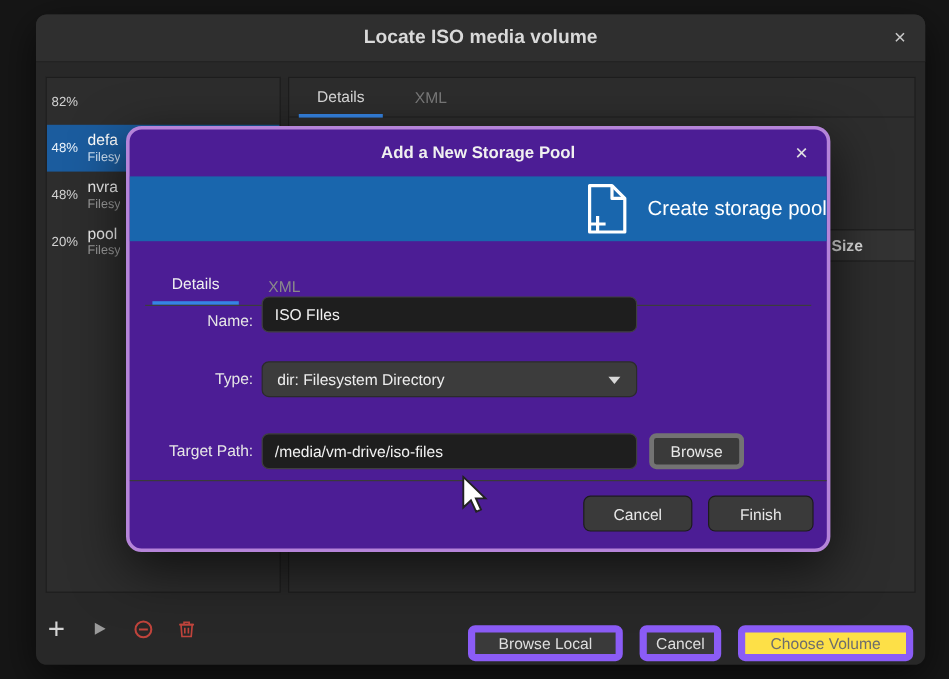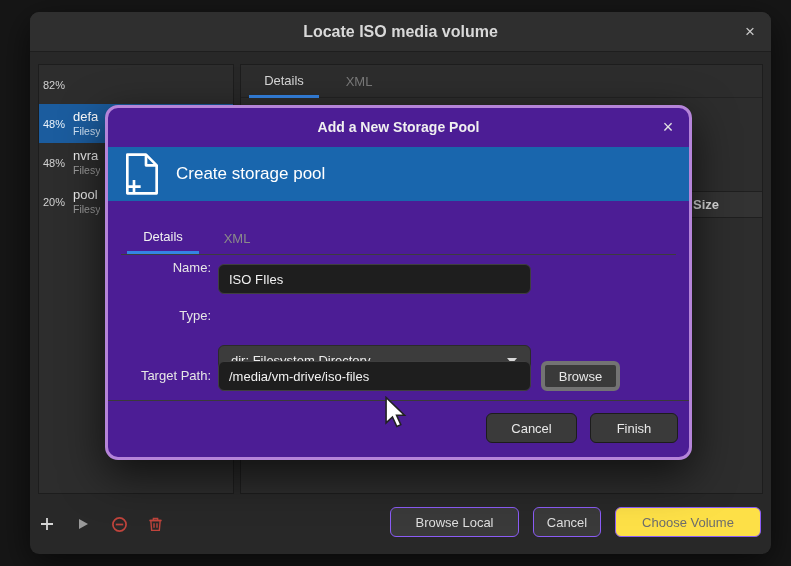--- a/index.html
+++ b/index.html
@@ -47,54 +47,54 @@
   .vol-header { position:absolute; left:0; top:126px; width:100%; height:27px;
                 background:#333333; border-top:1px solid #1f1f1f; border-bottom:1px solid #1f1f1f; }
   .vol-header .col { position:absolute; left:452px; top:5px; font-size:13px; font-weight:bold; color:#dcdcdc; }
 
   .tool-btn { position:absolute; top:497px; width:28px; height:30px; background:transparent;
               border:none; display:flex; align-items:center; justify-content:center; }
   .icon-plain { color:#d5d5d5; }
   .icon-dim   { color:#9a9a9a; }
   .icon-danger{ color:var(--danger_red,#c0443c); }
 
-  .btn { position:absolute; top:495px; height:30px; background:#3a3a3a;
-         border:1px solid #8b5cf6; border-radius:6px; color:#dedede; font-size:13px;
+  .btn { position:absolute; top:509px; height:30px; background:#3a3a3a;
+         border:6px solid #8b5cf6; border-radius:6px; color:#dedede; font-size:13px;
          display:flex; align-items:center; justify-content:center; }
   .btn.disabled { background:#fde047; color:#6d6d6d; }
 
   
   .dialog { left:105px; top:105px; width:587px; height:355px; background:#4c1d95;
             border:3px solid var(--dialog_border,#b584d9); border-radius:13px;
             box-shadow:0 14px 44px rgba(0,0,0,.65); overflow:hidden; }
   .dlg-titlebar { left:0; top:0; width:100%; height:38px; display:flex; align-items:center;
                   justify-content:center; }
   .dlg-title { font-weight:bold; font-size:14px; color:#f0f0f0; }
   .dlg-close { position:absolute; right:10px; top:8px; width:22px; height:22px;
                background:transparent; border:none; color:#e2e2e2; font-size:18px;
                line-height:22px; text-align:center; }
   .banner { left:0; top:39px; width:100%; height:54px; background:var(--banner_blue,#1966ad);
-            display:flex; align-items:center; }
+            display:flex; align-items:center;justify-content:flex-end; }
   .banner-icon { margin-left:14px; flex:none; }
   .banner-text { margin-left:14px; font-size:17px; color:#ffffff; }
 
   .dlg-tab { position:absolute; top:114px; height:32px; display:flex; align-items:center;
              justify-content:center; font-size:13px; }
   .dlg-tab.active { color:#f0f0f0; border-bottom:3px solid var(--accent,#3584e4); }
   .dlg-tab.inactive { color:#8a8a8a; }
   .dlg-tabline { position:absolute; left:13px; right:13px; top:146px; height:1px; background:#3d3d3d; }
 
   .form-label { position:absolute; height:30px; line-height:30px; font-size:13px;
                 color:#e6e6e6; text-align:right; }
   .text-input { position:absolute; left:110px; width:313px; height:30px; background:#1e1e1e;
                 border:1px solid #3f3f3f; border-radius:6px; color:#f2f2f2; font-size:13px;
                 padding:0 10px; outline:none; font-family:inherit; }
   .dropdown { position:absolute; left:110px; top:193px; width:313px; height:30px;
               background:#3c3c3c; border:1px solid #2b2b2b; border-radius:6px;
-              display:flex; align-items:center;margin-top:44px; }
+              display:flex; align-items:center; }
   .dropdown-text { margin-left:12px; font-size:13px; color:#eeeeee; }
   .caret { position:absolute; right:13px; top:12px; width:0; height:0;
            border-left:5px solid transparent; border-right:5px solid transparent;
            border-top:6px solid #d8d8d8; }
   .browse-btn { position:absolute; left:433px; top:253px; width:79px; height:30px;
                 background:#3a3a3a; border:4px solid #737373; border-radius:6px;
                 color:#e8e8e8; font-size:13px; }
   .dlg-sep { position:absolute; left:0; top:292px; width:100%; height:1px; background:#3a3a3a; }
   .dlg-btn { position:absolute; top:305px; height:30px; background:#3a3a3a;
              border:1px solid #1c1c1c; border-radius:6px; color:#e8e8e8; font-size:13px; }
@@ -192,21 +192,21 @@
       <path d="M9 21 v10 M4 26 h10" stroke="#ffffff" stroke-width="2" fill="none"></path>
     </svg>
     <div class="banner-text">Create storage pool</div>
   </div>
 
   <div class="dlg-tab active" style="left:19px;width:72px;">Details</div>
   <div class="dlg-tab inactive" style="left:104px;width:50px;">XML</div>
   <div class="dlg-tabline"></div>
 
   <div class="form-label" style="left:30px;width:73px;top:145px;">Name:</div>
-  <input class="text-input" style="top: 156px;" type="text" value="ISO FIles">
+  <input class="text-input" style="top: 139px;" type="text" value="ISO FIles">
 
   <div class="form-label" style="left:30px;width:73px;top:193px;">Type:</div>
   <div class="dropdown">
     <span class="dropdown-text">dir: Filesystem Directory</span>
     <span class="caret"></span>
   </div>
 
   <div class="form-label" style="left:16px;width:87px;top:253px;">Target Path:</div>
   <input class="text-input" style="top: 253px;" type="text" value="/media/vm-drive/iso-files">
   <button class="browse-btn">Browse</button>

